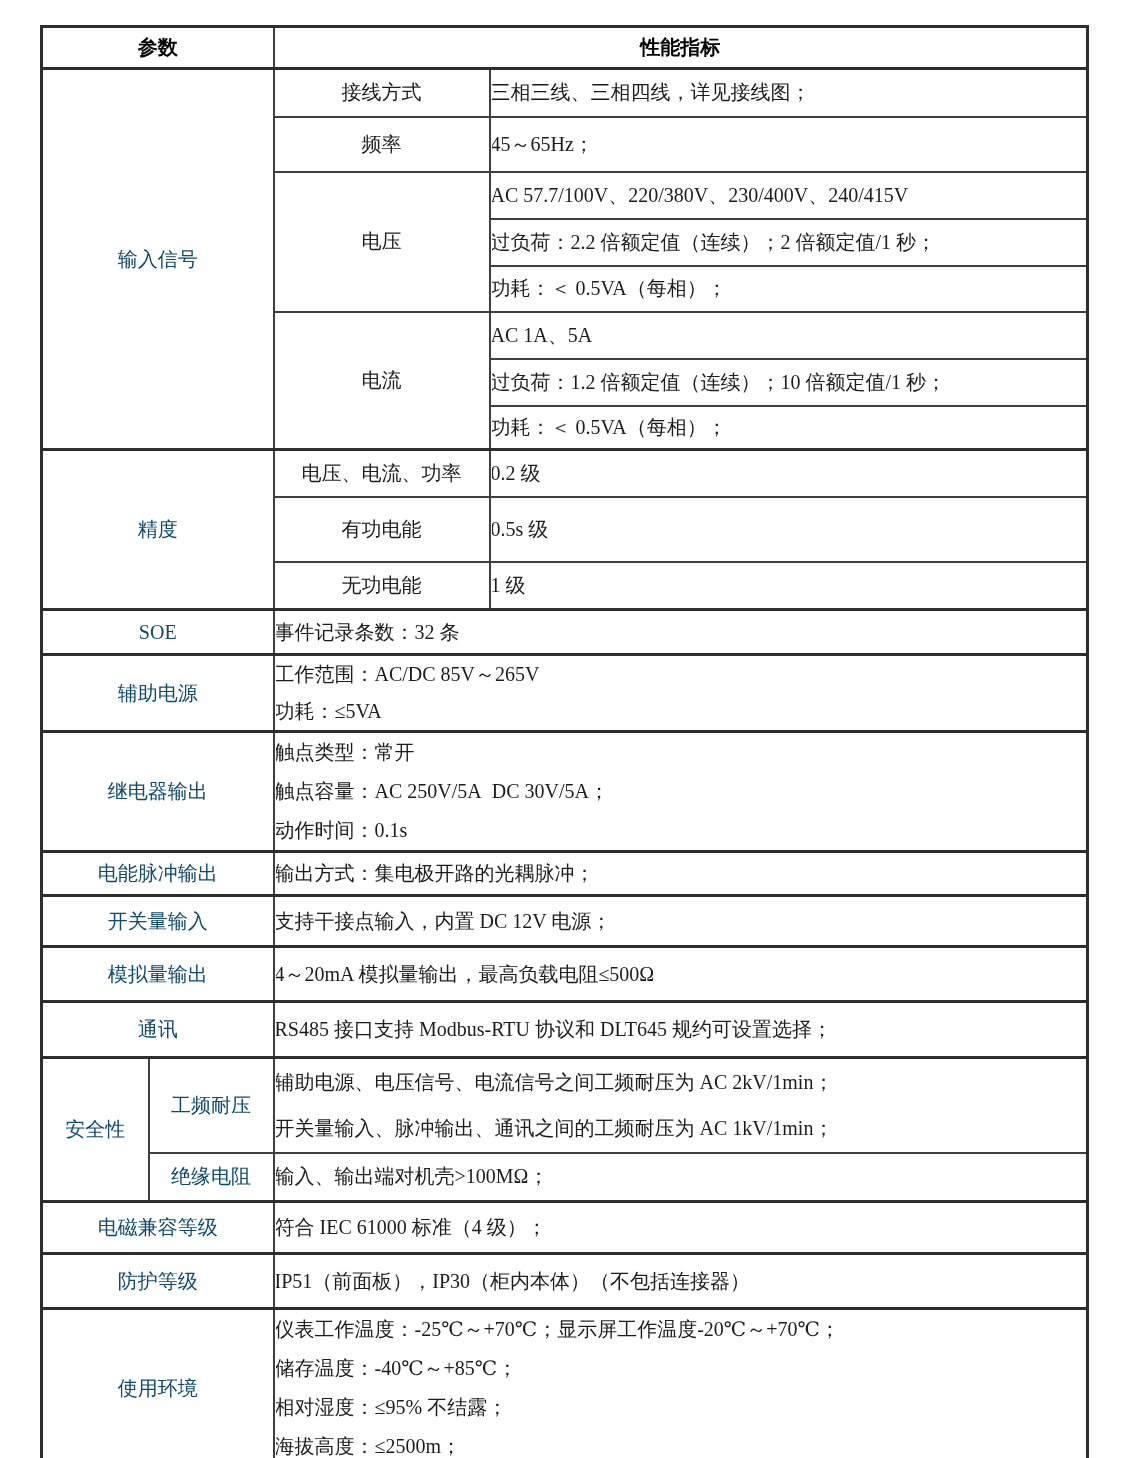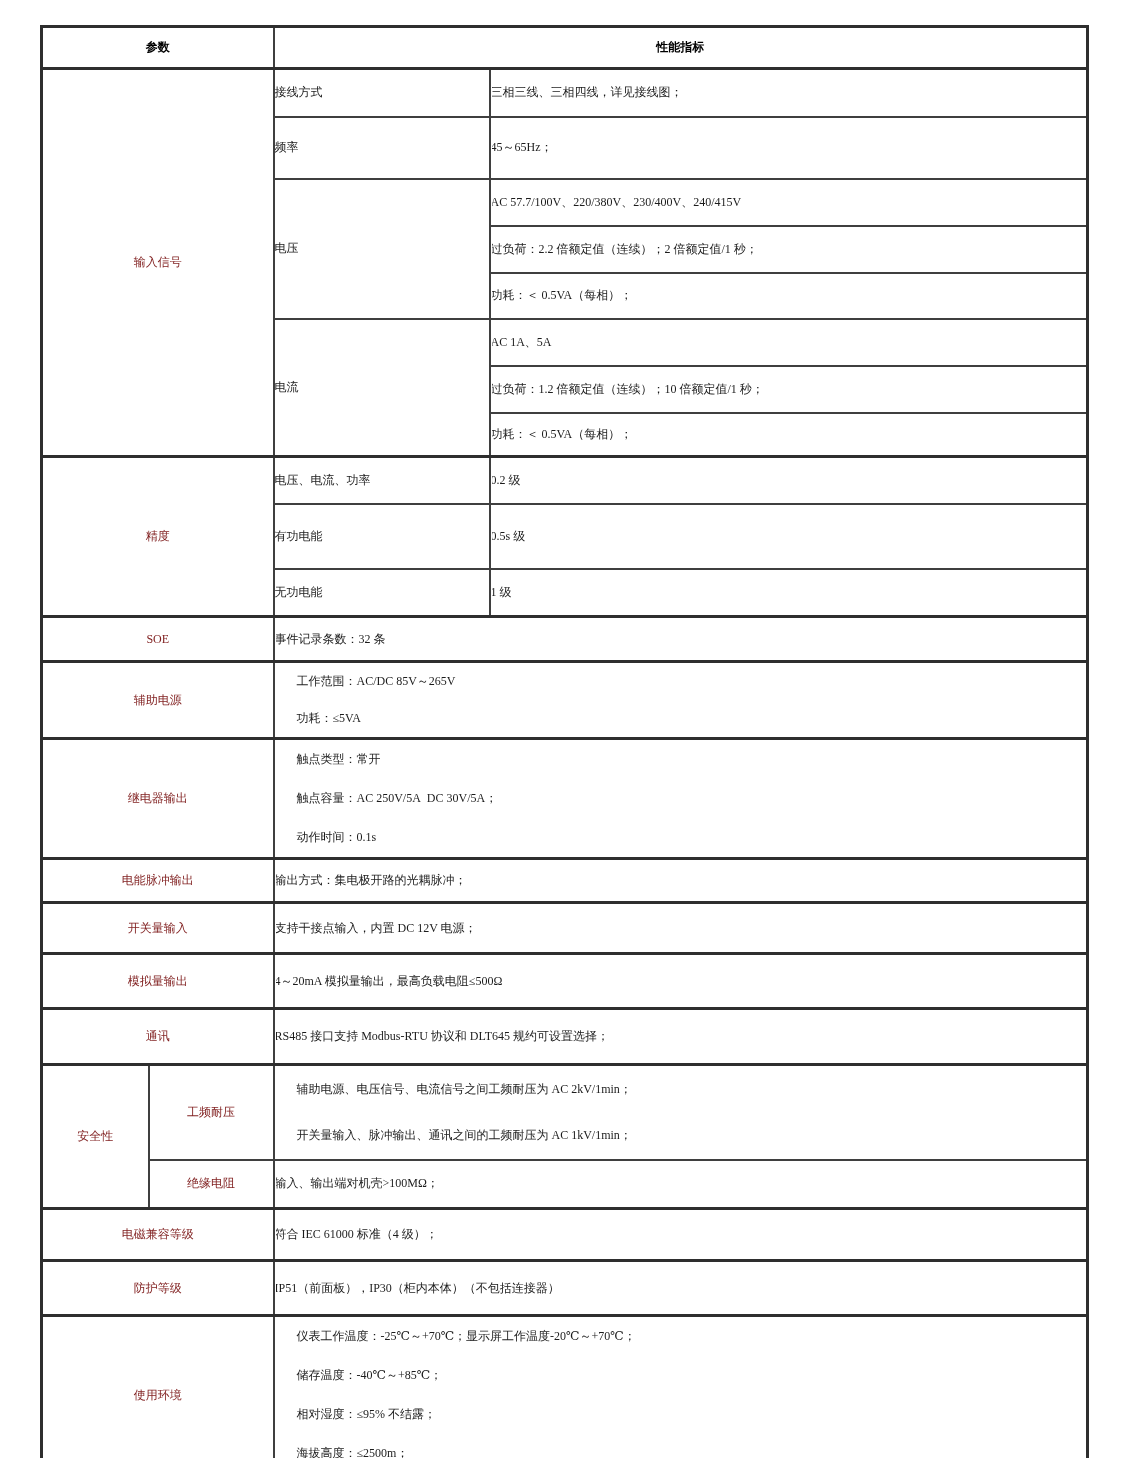--- a/index.html
+++ b/index.html
@@ -23,45 +23,45 @@
     left: 40px;
     top: 25px;
     width: 1046px;
     border-collapse: collapse;
     table-layout: fixed;
     border: 3px solid #2e2e2e;
   }
   table.spec td {
     border: 2px solid #3f3f3f;
     vertical-align: middle;
-    font-size: 12px;
+    font-size: 20px;
     padding: 0;
     overflow: hidden;
   }
   tr.sec > td { border-top-width: 3px; border-top-color: #2e2e2e; }
   td.hdr {
     text-align: center;
     font-weight: bold;
     font-size: 23px;
     color: #000000;
   }
   td.rowlab {
     text-align: center;
-    color: #7f1d1d;
+    color: #0c4a6e;
   }
   td.sublab {
-    text-align: left;
+    text-align: center;
     padding-left: 14px;
   }
   td.val {
     text-align: left;
     padding-left: 14px;
     border-radius: 11px;
   }
-  td.val .line { display: block; padding-left: 22px; }
+  td.val .line { display: block; }
   .lh37 .line { line-height: 37px; }
   .lh39 .line { line-height: 39px; }
   .lh46 .line { line-height: 46px; }
 </style>
 </head>
 <body>
 
 <div class="page">
   <table class="spec">
     <colgroup>
@@ -75,21 +75,21 @@
         <tr style="height:42px">
       <td class="hdr" colspan="2">参数</td>
       <td class="hdr" colspan="2">性能指标</td>
     </tr>
 
     <tr class="sec" style="height:48px">
       <td class="rowlab" colspan="2" rowspan="8">输入信号</td>
       <td class="sublab">接线方式</td>
       <td class="val">三相三线、三相四线，详见接线图；</td>
     </tr>
-    <tr style="height:62px">
+    <tr style="height:55px">
       <td class="sublab">频率</td>
       <td class="val">45～65Hz；</td>
     </tr>
     <tr style="height:47px">
       <td class="sublab" rowspan="3">电压</td>
       <td class="val">AC 57.7/100V、220/380V、230/400V、240/415V</td>
     </tr>
     <tr style="height:47px">
       <td class="val">过负荷：2.2 倍额定值（连续）；2 倍额定值/1 秒；</td>
     </tr>

